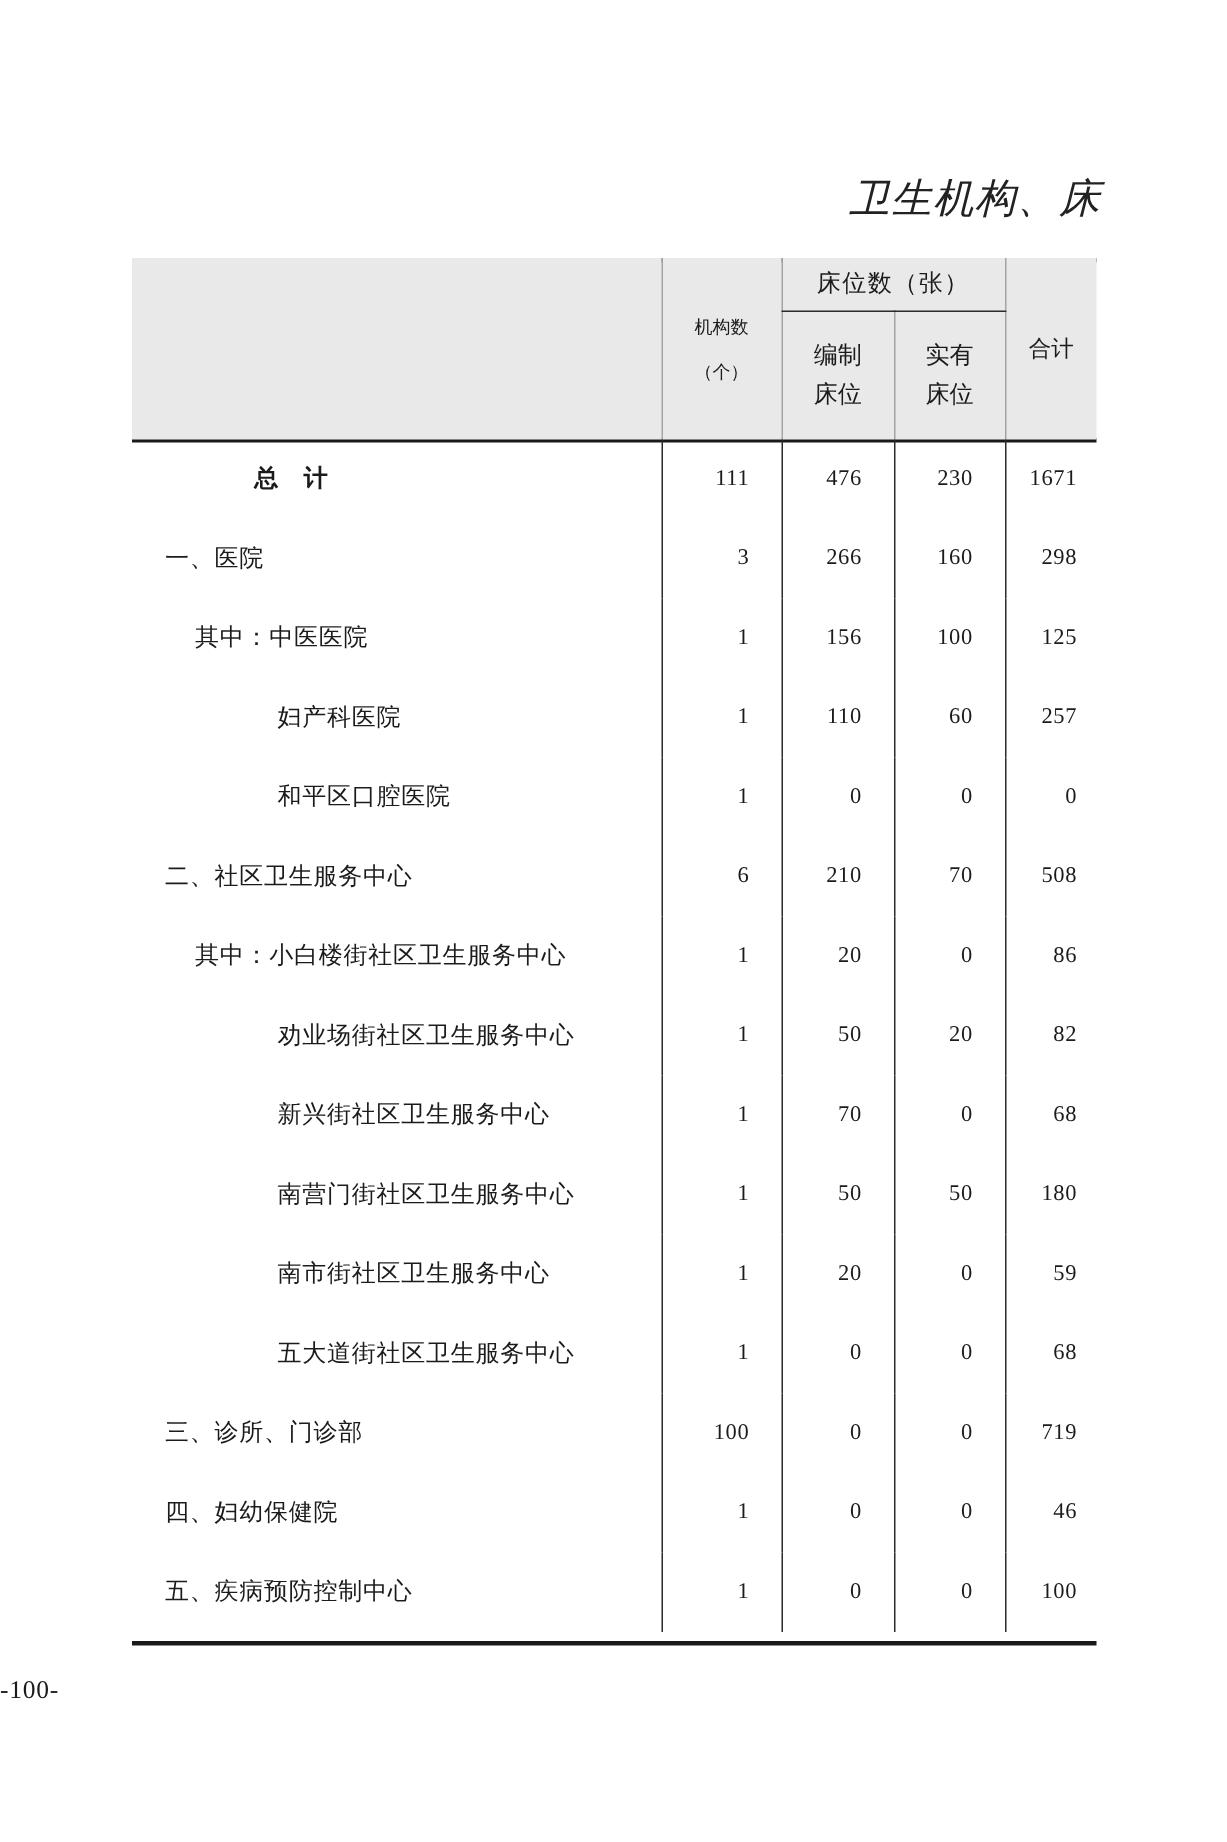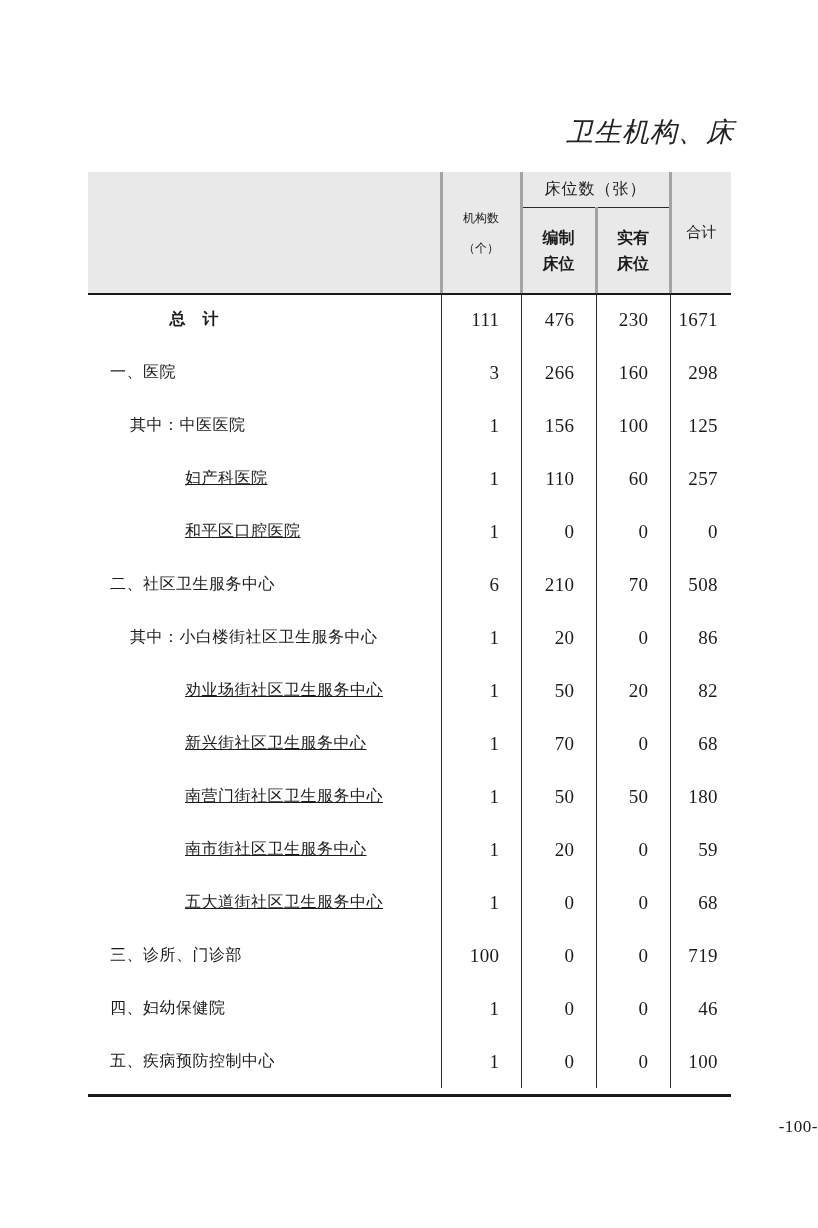--- a/index.html
+++ b/index.html
@@ -58,21 +58,21 @@
   table.stat col.c-real   { width: 74px; }
   table.stat col.c-total  { width: 61px; }
 
   
   thead td, thead th {
     background: #e9e9e9;
     font-weight: normal;
     color: #1b1b1b;
     text-align: center;
     vertical-align: middle;
-    border-left: 3px solid #a3a3a3;
+    border-left: 1px solid #a3a3a3;
     padding: 0;
   }
   thead tr.r1 td.h-blank-label {
     border-left: none;
     height: 35px;
   }
   thead td.h-beds-span {
     border-bottom: 1px solid #2b2b2b;
     font-size: 16px;
     letter-spacing: 1px;
@@ -81,21 +81,20 @@
   thead td.h-total-top {
     height: 35px;
   }
   thead td.h-org {
     font-size: 12px;
     line-height: 30px;
   }
   thead td.h-sub {
     font-size: 16px;
     line-height: 26px;
-    font-weight: bold;
   }
   thead tr.r2 td { height: 85px; }
 
   
   .rule-top, .rule-header-bottom, .rule-bottom {
     position: absolute;
     left: 88px;
     width: 643px;
     background: #1a1a1a;
   }
@@ -114,40 +113,40 @@
   }
   tbody td.lbl {
     border-left: none;
     font-size: 16px;
     white-space: nowrap;
     letter-spacing: 0.5px;
   }
   tbody td.num {
     text-align: right;
     padding-right: 21px;
-    font-size: 19px;
+    font-size: 15px;
     letter-spacing: 0.4px;
   }
   tbody td.num.total {
     padding-right: 13px;
   }
 
   
   .ind-center { text-align: center; padding-right: 140px; letter-spacing: 6px; font-weight: bold; }
   .ind-1 { padding-left: 22px; }
   .ind-2 { padding-left: 42px; }
-  .ind-3 { padding-left: 97px; text-decoration: underline; }
+  .ind-3 { padding-left: 97px; }
 
   
   .page-footer {
     position: absolute;
     left: 0;
     right: 0;
     top: 1117px;
-    text-align: right;
+    text-align: left;
     font-size: 17px;
     color: #1b1b1b;
     letter-spacing: 0.5px;
   }
 </style>
 </head>
 <body>
 
 <div class="page">
 

